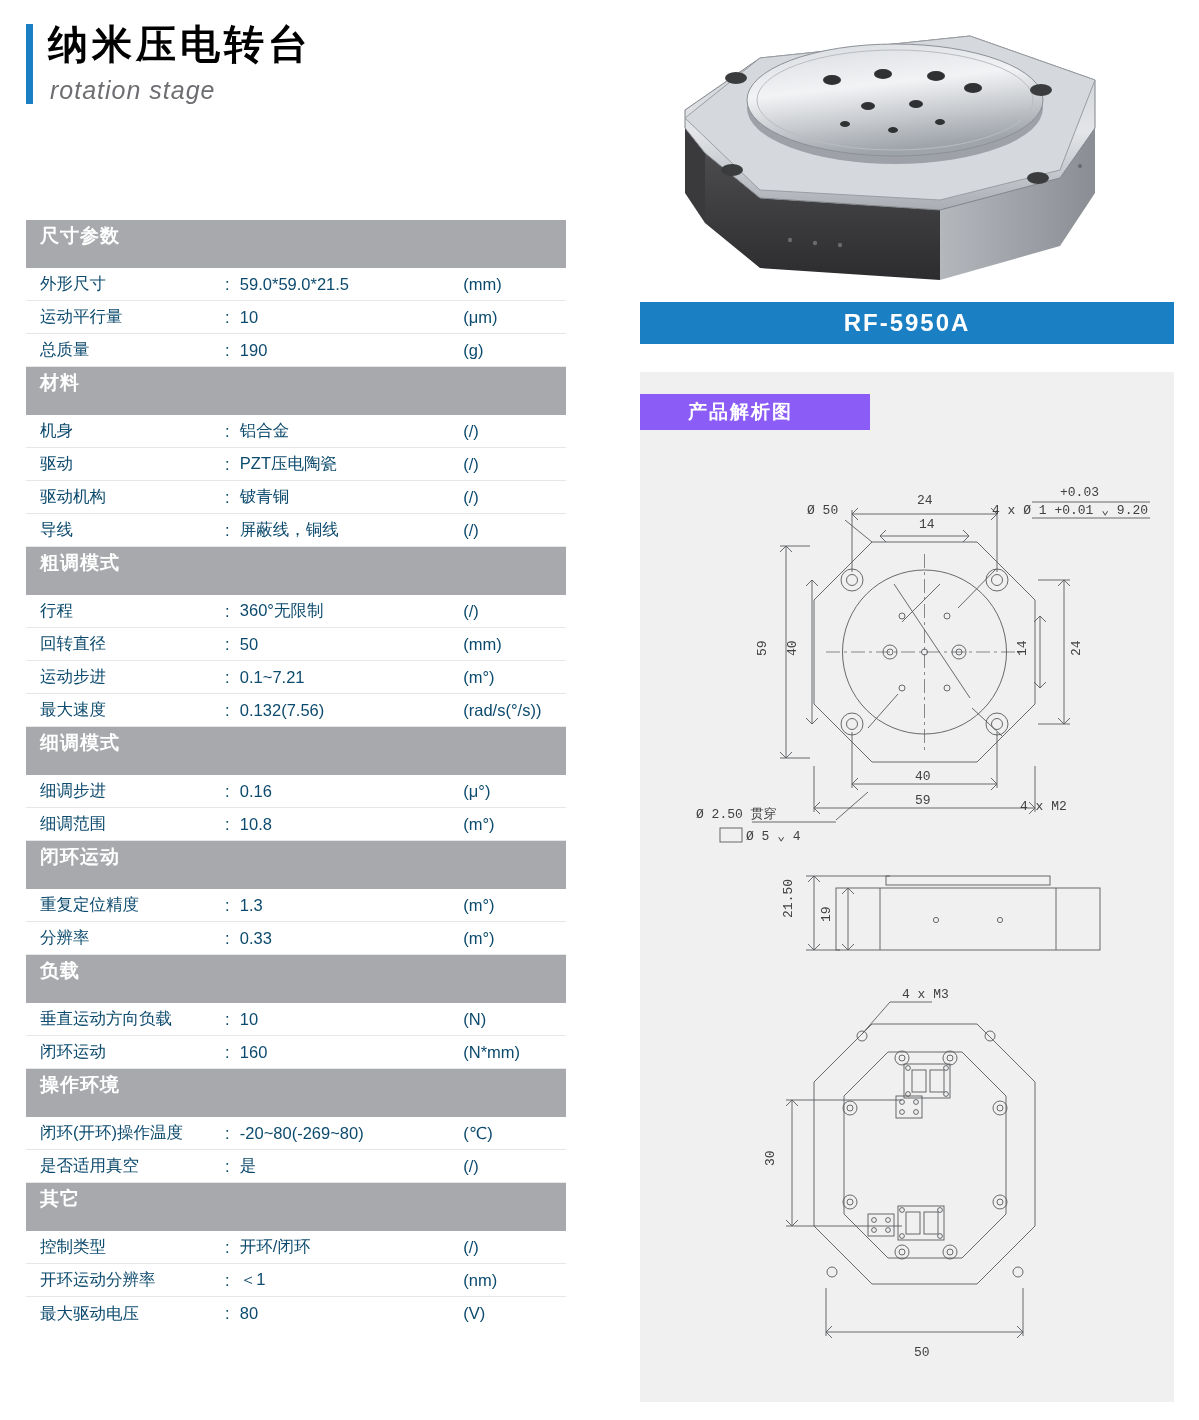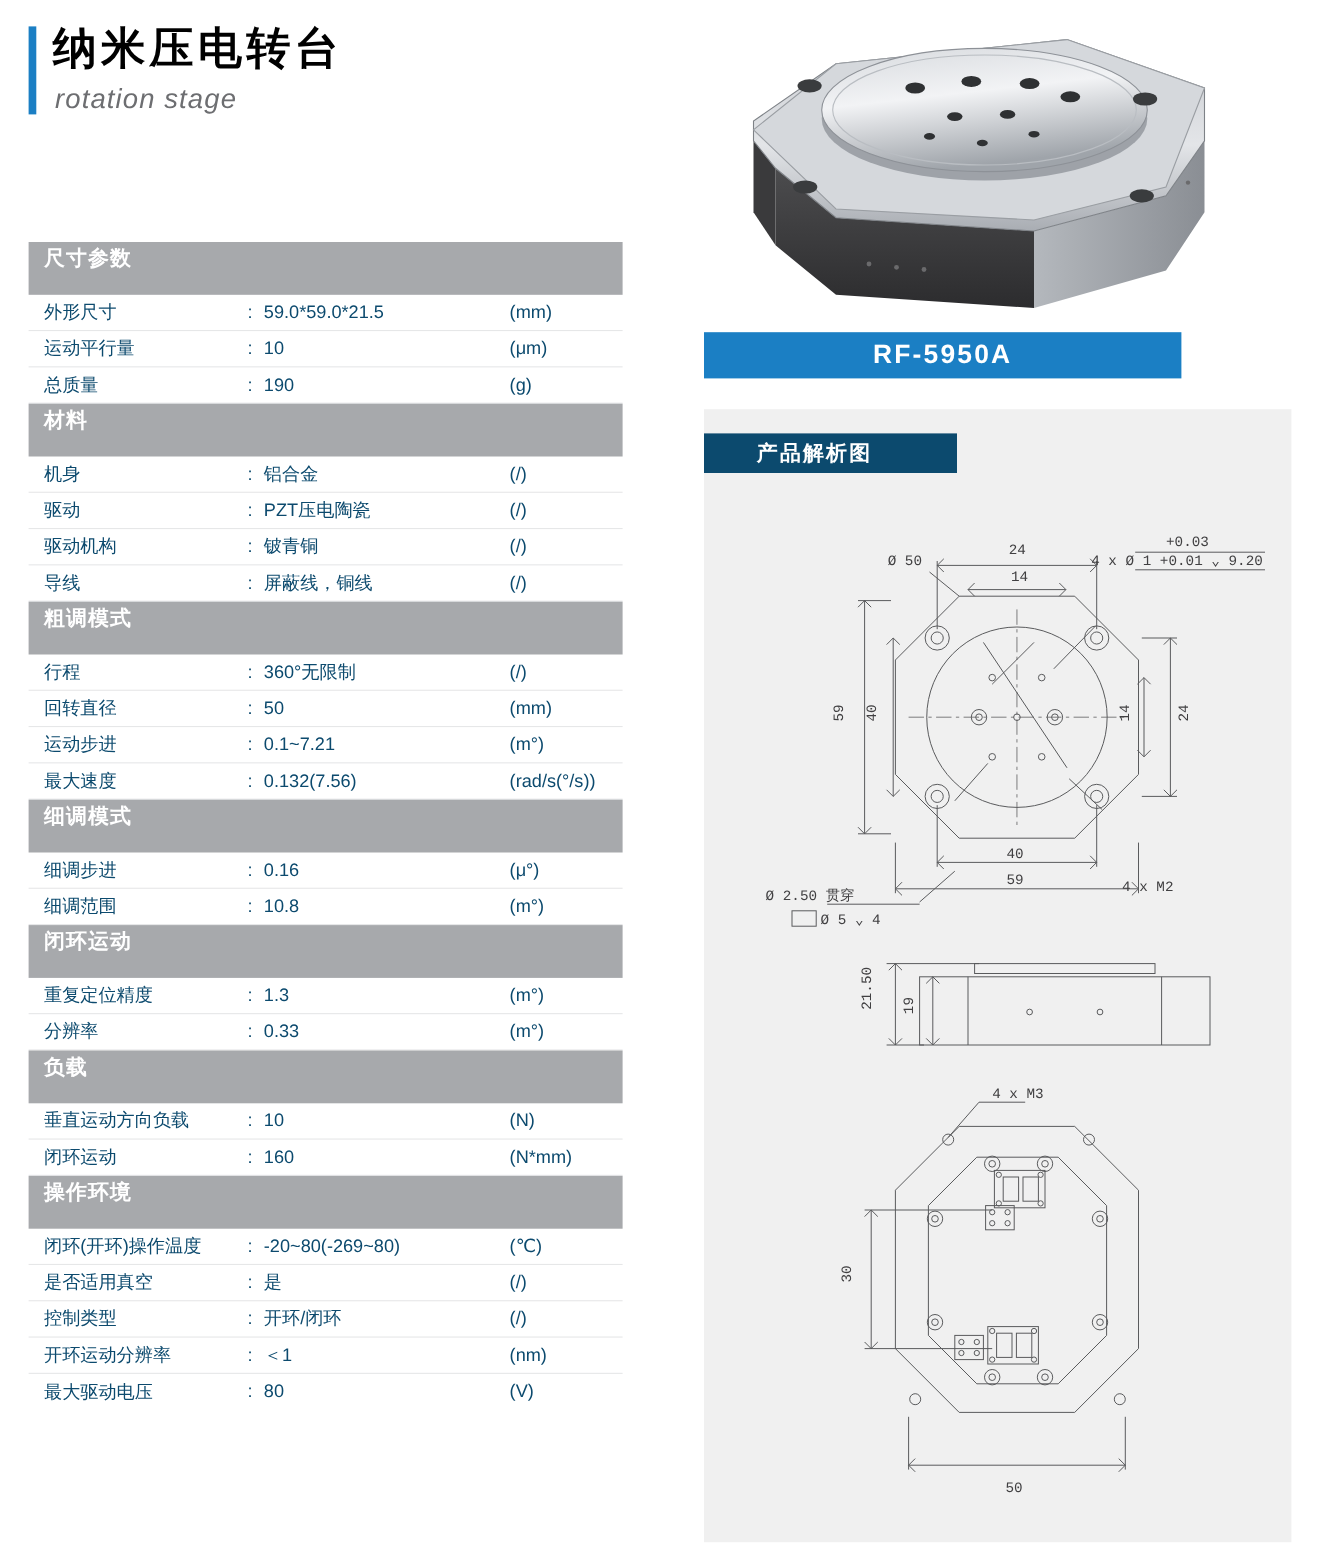--- a/index.html
+++ b/index.html
@@ -70,39 +70,39 @@
   #product-photo {
     position: absolute;
     left: 640px; top: 18px;
     width: 534px; height: 282px;
   }
   #photo-canvas { display:block; }
 
   #model-bar {
     position: absolute;
     left: 640px; top: 302px;
-    width: 434px; height: 42px;
+    width: 534px; height: 42px;
     background: #1b7fc4;
     color: #ffffff;
     font-size: 24px;
     font-weight: bold;
     letter-spacing: 2px;
     display: flex; align-items: center; justify-content: center;
   }
 
   #drawing-panel {
     position: absolute;
     left: 640px; top: 372px;
     width: 534px; height: 1030px;
     background: #f0f0f0;
   }
   #drawing-head {
     position: absolute; left: 0; top: 22px;
     width: 230px; height: 36px;
-    background: #0c4a6e;
+    background: #8b5cf6;
     color: #ffffff;
     font-size: 19px;
     font-weight: bold;
     letter-spacing: 2px;
     display: flex; align-items: center;
     padding-left: 48px;
   }
   #drawings {
     position: absolute; left: 0; top: 64px;
     width: 534px; height: 960px;
@@ -233,20 +233,21 @@
       <div class="sp-colon">:</div>
       <div class="sp-value">-20~80(-269~80)</div>
       <div class="sp-unit">(℃)</div>
     </div>
     <div class="spec-row">
       <div class="sp-name">是否适用真空</div>
       <div class="sp-colon">:</div>
       <div class="sp-value">是</div>
       <div class="sp-unit">(/)</div>
     </div>
+    <div class="sec-head">其它</div>
     <div class="spec-row">
       <div class="sp-name">控制类型</div>
       <div class="sp-colon">:</div>
       <div class="sp-value">开环/闭环</div>
       <div class="sp-unit">(/)</div>
     </div>
     <div class="spec-row">
       <div class="sp-name">开环运动分辨率</div>
       <div class="sp-colon">:</div>
       <div class="sp-value">＜1</div>

